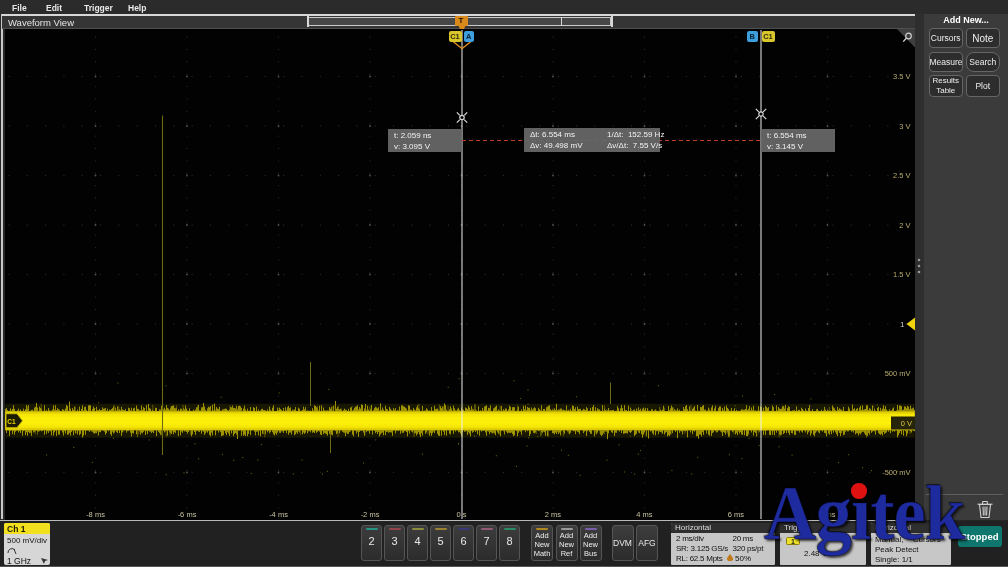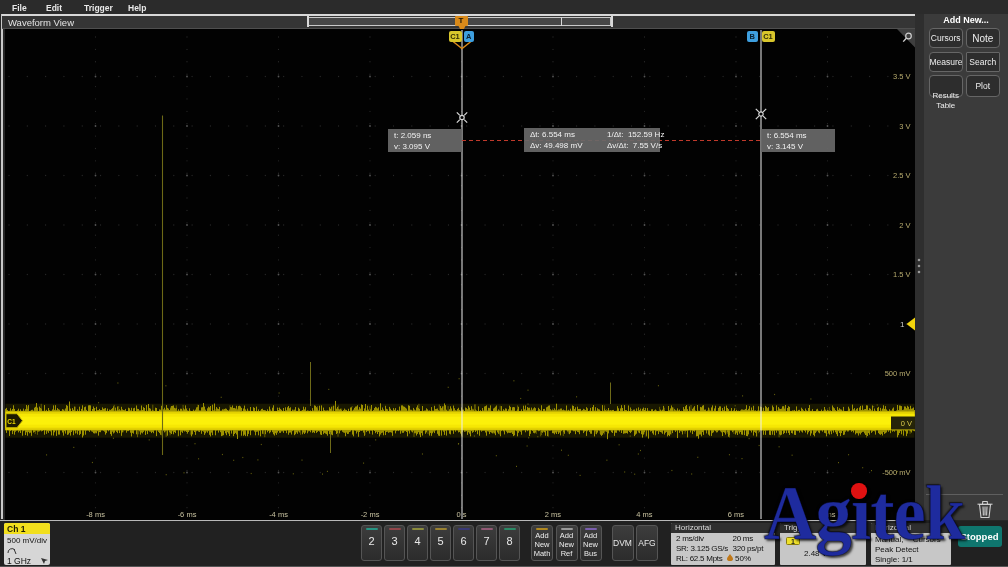--- a/index.html
+++ b/index.html
@@ -274,22 +274,22 @@
 <div style="position:absolute;left:914.5px;top:13.8px;width:9.5px;height:506px;background:#2e2e2e"></div>
 <svg width="6" height="18" viewBox="0 0 6 18" style="position:absolute;left:915.5px;top:257px">
     <circle cx="3" cy="3" r="1.3" fill="#999"></circle>
     <circle cx="3" cy="9" r="1.3" fill="#999"></circle>
     <circle cx="3" cy="15" r="1.3" fill="#999"></circle>
   </svg>
 <div style="position:absolute;left:924px;top:14.5px;width:84px;height:11px;color:#fff;font-size:9px;font-weight:bold;text-align:center">Add New...</div>
 <div style="position:absolute;background:#2d2d2d;border:1px solid #666;border-radius:4px;color:#eee;font-size:8.5px;text-align:center;box-sizing:border-box;left:928.5px;top:28px;width:34.5px;height:20px;line-height:19px">Cursors</div>
 <div style="position:absolute;background:#2d2d2d;border:1px solid #666;border-radius:4px;color:#eee;font-size:10px;text-align:center;box-sizing:border-box;left:965.5px;top:28px;width:34.5px;height:20px;line-height:19px">Note</div>
 <div style="position:absolute;background:#2d2d2d;border:1px solid #666;border-radius:4px;color:#eee;font-size:8.5px;text-align:right;box-sizing:border-box;left:928.5px;top:51.5px;width:34.5px;height:20px;line-height:19px">Measure</div>
-<div style="position:absolute;background:#2d2d2d;border:1px solid #666;border-radius:1px;color:#eee;font-size:8.5px;text-align:center;box-sizing:border-box;left:965.5px;top:51.5px;width:34.5px;height:20px;line-height:19px">Search</div>
-<div style="position:absolute;background:#2d2d2d;border:1px solid #666;border-radius:4px;color:#eee;font-size:8.5px;text-align:center;box-sizing:border-box;left:928.5px;top:75px;width:34.5px;height:22px;line-height:10px;padding-top:15px;font-size:8px">Results<br>Table</div>
+<div style="position:absolute;background:#2d2d2d;border:1px solid #666;border-radius:8px;color:#eee;font-size:8.5px;text-align:center;box-sizing:border-box;left:965.5px;top:51.5px;width:34.5px;height:20px;line-height:19px">Search</div>
+<div style="position:absolute;background:#2d2d2d;border:1px solid #666;border-radius:4px;color:#eee;font-size:8.5px;text-align:center;box-sizing:border-box;left:928.5px;top:75px;width:34.5px;height:22px;line-height:10px;padding-top:0;font-size:8px">Results<br>Table</div>
 <div style="position:absolute;background:#2d2d2d;border:1px solid #666;border-radius:4px;color:#eee;font-size:8.5px;text-align:center;box-sizing:border-box;left:965.5px;top:75px;width:34.5px;height:22px;line-height:20px">Plot</div>
 <div style="position:absolute;left:926px;top:493.5px;width:77px;height:1px;background:#5f5f5f"></div>
 <svg width="18" height="19" viewBox="0 0 18 19" style="position:absolute;left:976px;top:499.5px">
 <g stroke="#cfcfcf" fill="none" stroke-width="1.1">
 <path d="M3.5 4.5 L5 17.5 L13 17.5 L14.5 4.5 Z"></path>
 <line x1="1.5" y1="4.2" x2="16.5" y2="4.2"></line>
 <path d="M6.5 4 L6.8 1.5 L11.2 1.5 L11.5 4"></path>
 <line x1="7" y1="6.5" x2="7.4" y2="15.5"></line>
       <line x1="9" y1="6.5" x2="9" y2="15.5"></line>
       <line x1="11" y1="6.5" x2="10.6" y2="15.5"></line>

